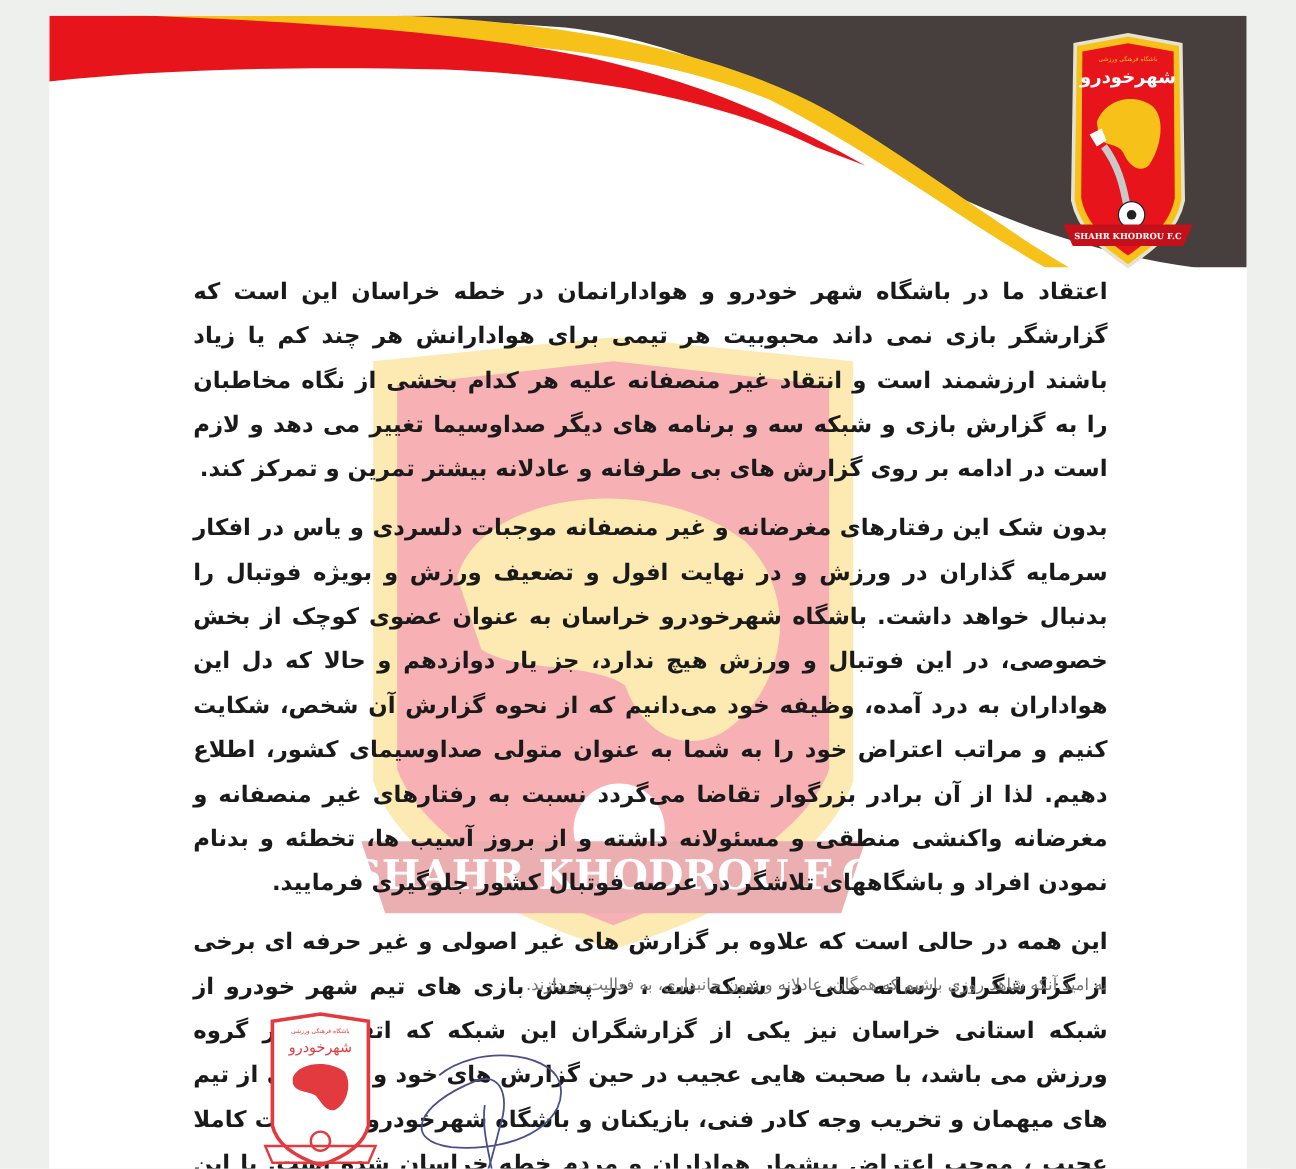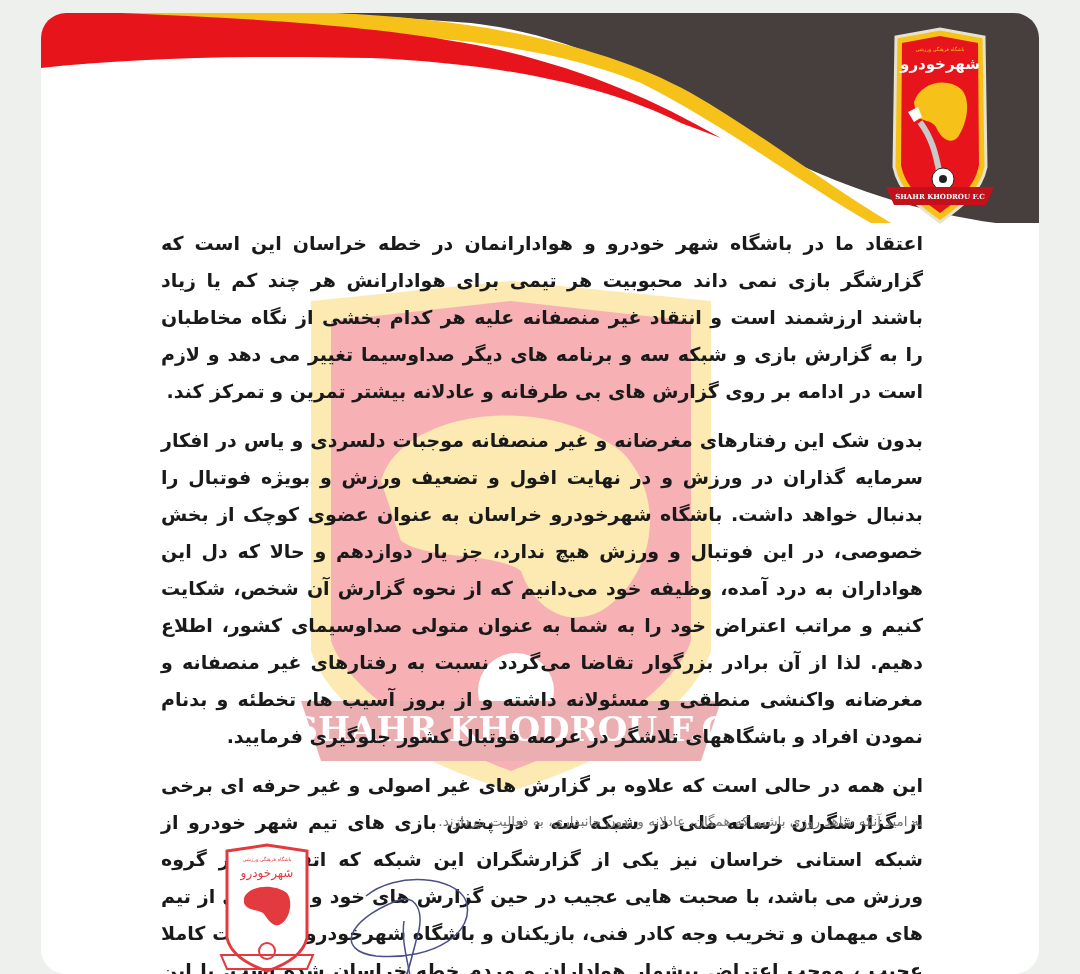--- a/index.html
+++ b/index.html
@@ -4,21 +4,21 @@
 <style>
   html, body { margin: 0; padding: 0; }
   body {
     width: 1080px; height: 974px; overflow: hidden;
     background: #eef0ee;
     font-family: "DejaVu Sans", sans-serif;
     position: relative;
   }
   .page {
     position: absolute; left: 41px; top: 13px; width: 998px; height: 961px;
-    background: #ffffff; overflow: hidden; border-radius: 25px;
+    background: #ffffff; overflow: hidden;
   }
   .header-art { position: absolute; left: 0; top: 0; width: 998px; height: 210px; }
   .crest { position: absolute; left: 845px; top: 14px; width: 108px; height: 200px; }
   .watermark { position: absolute; left: 250px; top: 268px; width: 440px; height: 520px; opacity: 0.33; }
   .body-text {
     position: absolute; left: 120px; top: 212px; width: 762px;
     direction: rtl; text-align: justify;
     font-family: "DejaVu Sans", sans-serif;
     font-size: 19px; line-height: 37px; color: #1a1a1a; font-weight: bold;
   }

